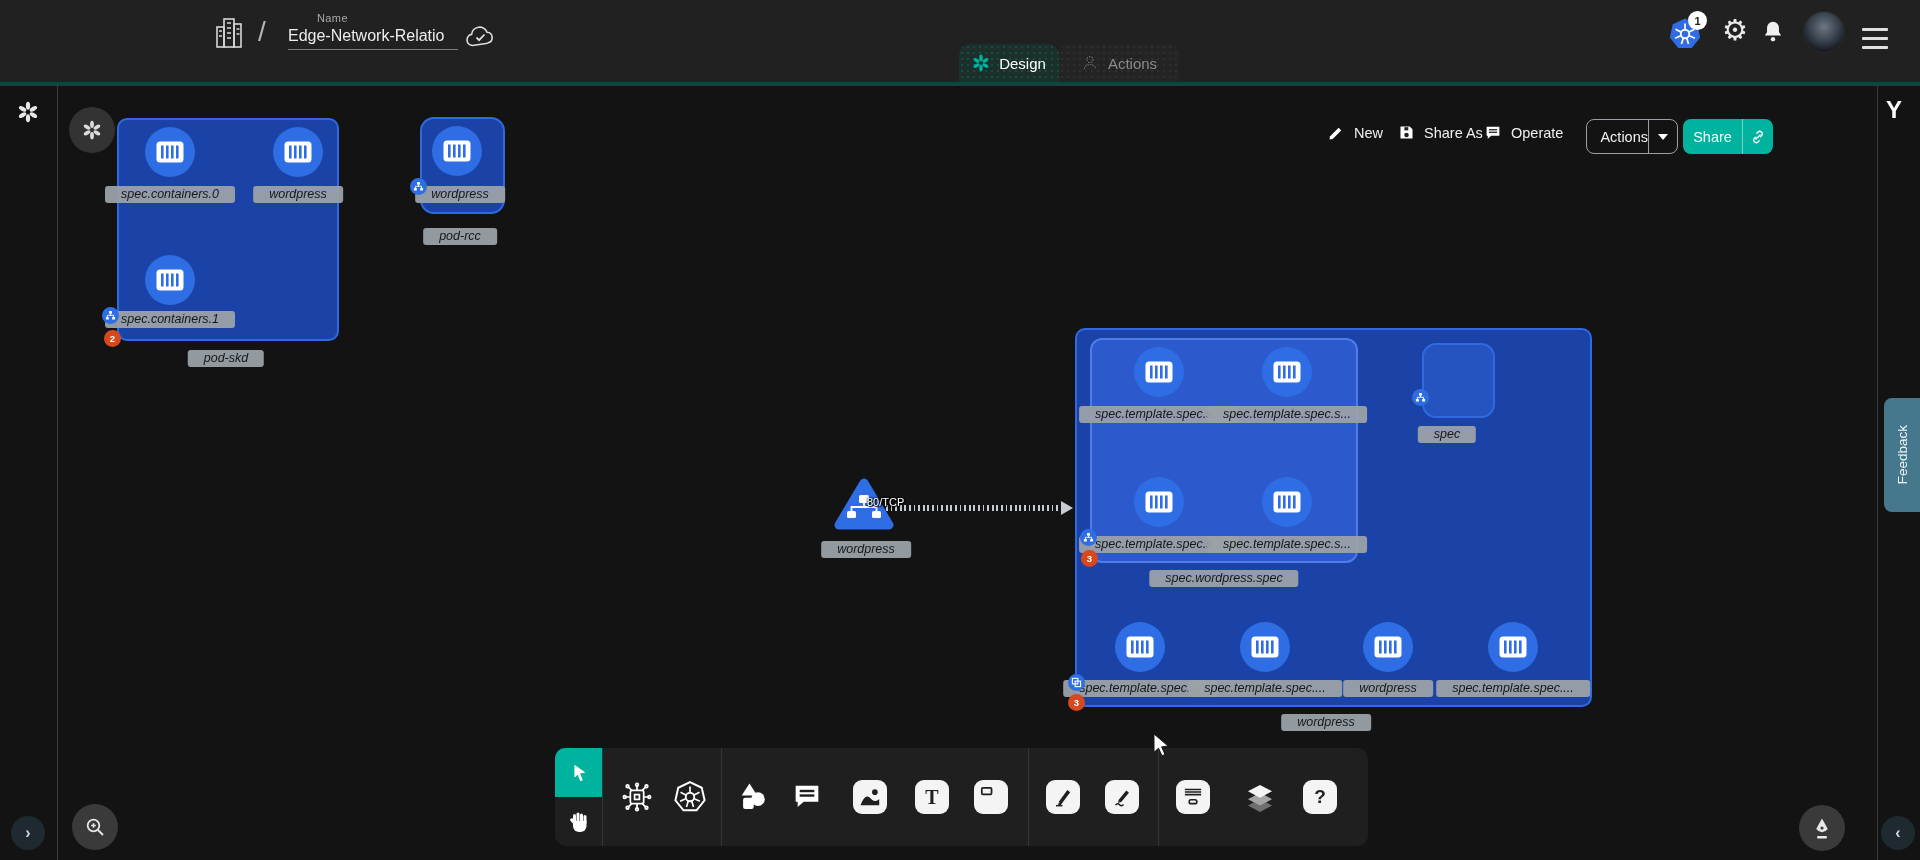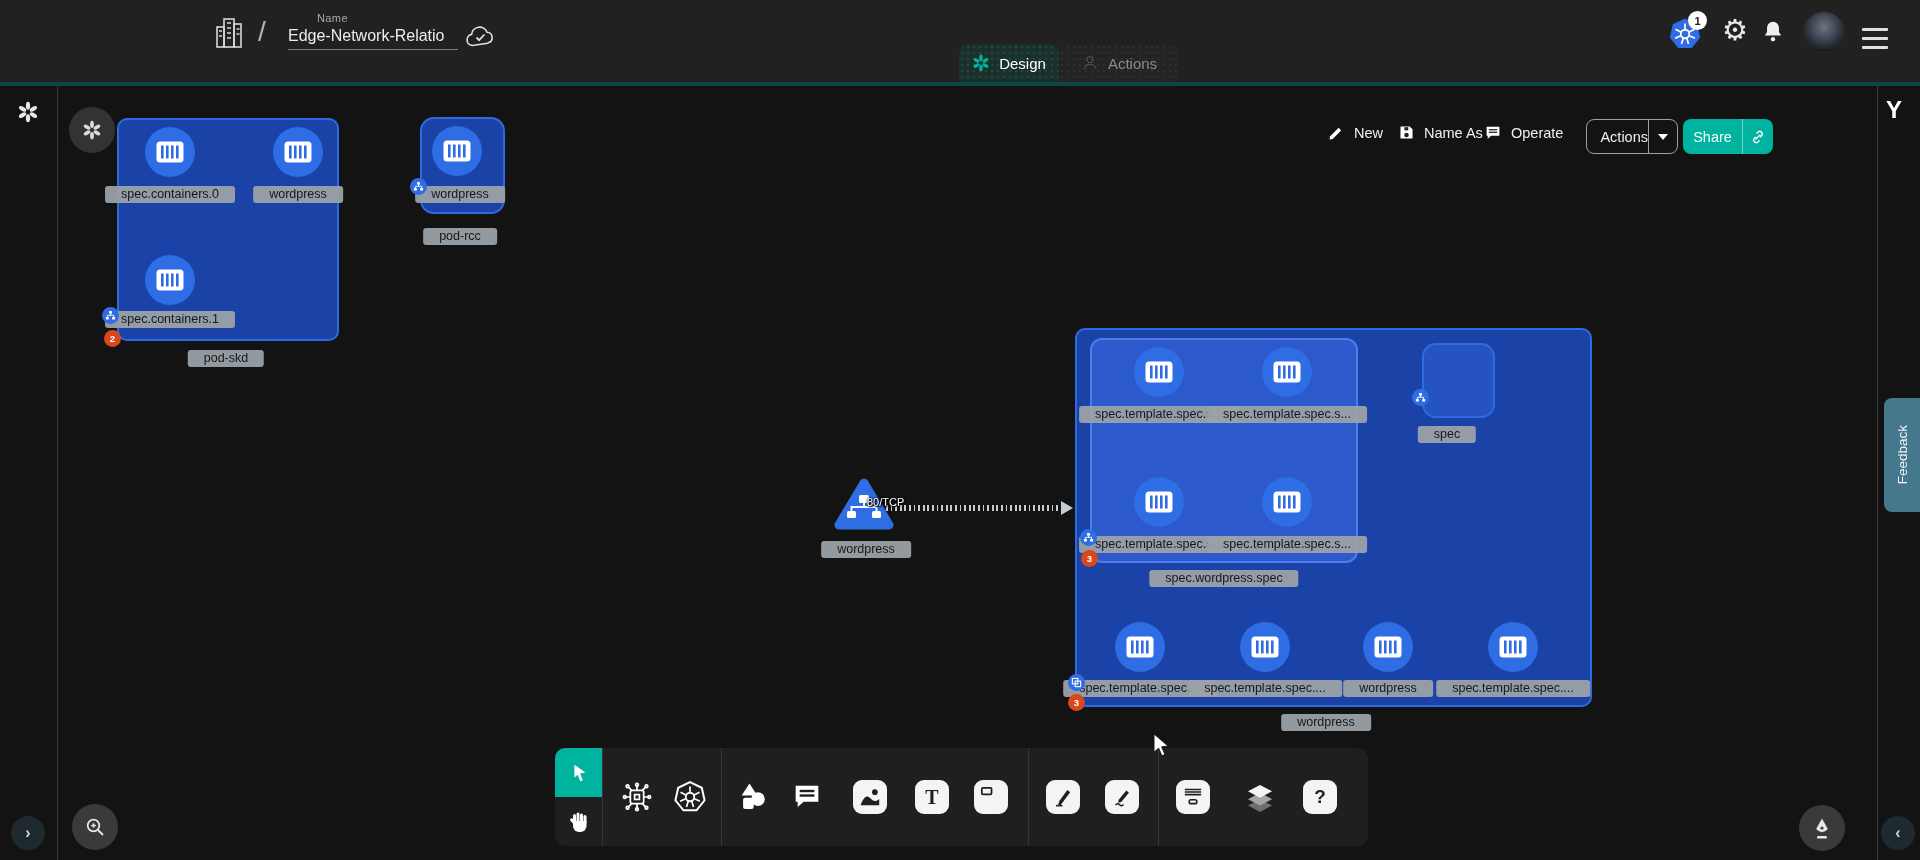--- a/index.html
+++ b/index.html
@@ -57,21 +57,21 @@
   #ytoggle { position:absolute; left:1886px; top:96px; font-size:24px; font-weight:bold; color:#fff; z-index:25; cursor:pointer; }
   
   .kgroup { position:absolute; border-radius:10px; z-index:1; }
   .g-outer { background:rgba(28,70,176,.94); border:2px solid #2F6AE0; }
   .g-inner { background:rgba(45,91,205,.96); border:2px solid #4F7CEB; border-radius:12px; z-index:2; }
   .g-spec  { background:rgba(37,84,192,.96); border:2px solid #2F6AE0; border-radius:14px; z-index:2; }
   .node { position:absolute; width:50px; height:50px; border-radius:50%; background:#2F6DE5;
     display:flex; align-items:center; justify-content:center; z-index:3; cursor:pointer; }
   .node svg { width:28px; height:22px; }
   .nlabel { position:absolute; transform:translateX(-50%); background:rgba(154,161,166,.95); color:#15181a;
-    font-size:12.5px; padding:1px 16px 2px; border-radius:3px; white-space:nowrap; z-index:4; }
+    font-size:12.5px; padding:1px 16px 2px; border-radius:3px; white-space:nowrap; z-index:4;font-style:italic; }
   .badge { position:absolute; width:17px; height:17px; border-radius:50%; display:flex; align-items:center;
     justify-content:center; z-index:6; cursor:pointer; }
   .badge.blue { background:#2F6DE5; }
   .badge.red { background:#D9471D; color:#fff; font-size:9.5px; font-weight:bold; }
   .badge svg { width:11px; height:11px; }
   .edge-line { position:absolute; height:6px; z-index:2;
     background:repeating-linear-gradient(90deg,#c6ccd2 0 1.8px, transparent 1.8px 4.6px); }
   .edge-arrow { position:absolute; width:0; height:0; border-left:12px solid #c6ccd2;
     border-top:7px solid transparent; border-bottom:7px solid transparent; z-index:2; }
   .edge-label { position:absolute; font-size:11px; font-weight:normal; color:#fff; z-index:5;
@@ -196,21 +196,21 @@
       <path d="M2.5 14.5 L12.5 4.5 l3 3 L5.5 17.5 l-3.8.8 Z"></path>
     </svg>
     <span>New</span>
   </div>
   <div class="abtn" style="left:1398px">
     <svg width="17" height="17" viewBox="0 0 24 24">
       <path d="M3.5 3.5 h13 l4 4 v13 h-17 Z" fill="#fff"></path>
       <rect x="9" y="4.5" width="5.5" height="4.5" fill="#212121"></rect>
       <circle cx="12" cy="15.5" r="3.2" fill="#212121"></circle>
     </svg>
-    <span>Name As</span>
+    <span>Share As</span>
   </div>
   <div class="abtn" style="left:1484px">
     <svg width="18" height="18" viewBox="0 0 24 24">
       <path d="M3.5 3.5 h17 v12 h-11 l-4.5 4 v-4 h-1.5 Z" fill="#fff"></path>
       <rect x="6.5" y="6.8" width="11" height="1.7" fill="#212121"></rect>
       <rect x="6.5" y="10.2" width="11" height="1.7" fill="#212121"></rect>
     </svg>
     <span>Operate</span>
   </div>
   <div id="actions-btn">

